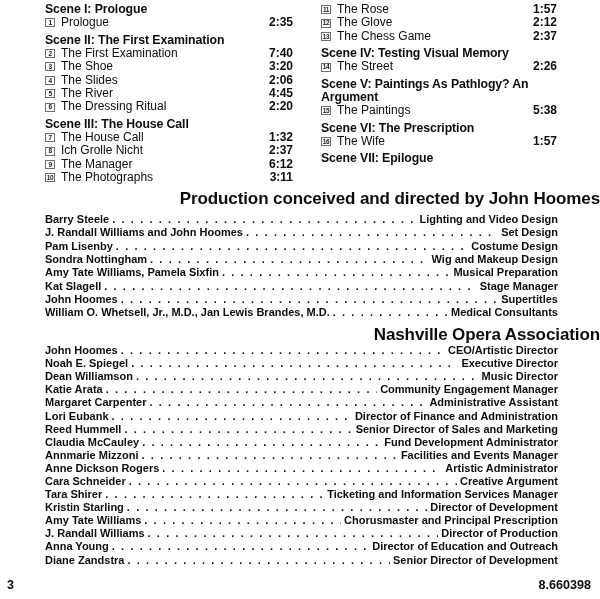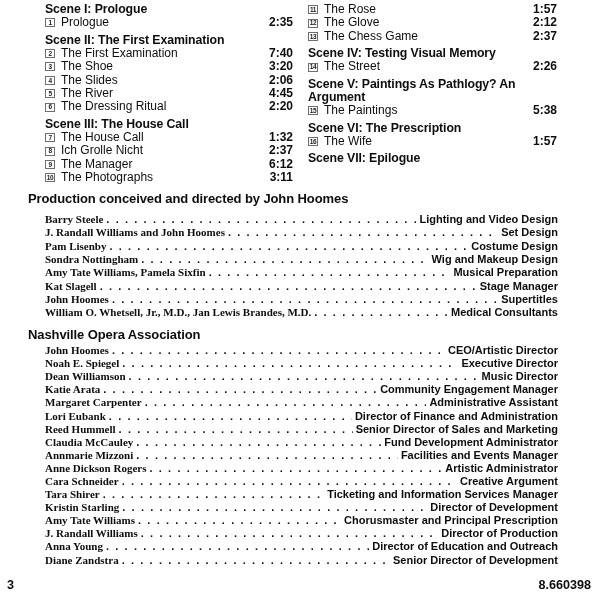--- a/index.html
+++ b/index.html
@@ -11,23 +11,24 @@
     color: #0d0d0d;
     font-family: "Liberation Sans", sans-serif;
     overflow: hidden;
     box-sizing: border-box;
   }
 
   
   .tracklist {
     display: flex;
     padding: 3px 43px 0 45px;
+    gap: 28px;
   }
   .track-col-left  { width: 248px; flex: none; }
-  .track-col-right { flex: 1; margin-left: 15px; min-width: 0; }
+  .track-col-right { flex: 1; min-width: 0; }
 
   .scene-heading {
     font-weight: bold;
     font-size: 12.3px;
     line-height: 13.2px;
     margin-top: 4px;
     letter-spacing: -0.1px;
   }
   .track-col-left .scene-heading:first-child,
   .track-col-right .scene-heading:first-child { margin-top: 0; }
@@ -52,44 +53,43 @@
     letter-spacing: -0.4px;
     color: #1a1a1a;
     margin-right: 6px;
     box-sizing: border-box;
   }
   .track-title { flex: 1 1 auto; overflow: hidden; }
   .track-time  { flex: none; margin-left: 6px; font-weight: bold; }
 
   
   .section-heading {
-    text-align: left;
-    font-weight: bold;
-    font-size: 13px;
+    text-align: right;
+    font-weight: bold;
+    font-size: 17px;
     line-height: 13.5px;
     letter-spacing: -0.1px;
-    padding-left: 28px;
   }
   .production-heading  { margin: 7px 0 8px 0; }
   .association-heading { margin: 8px 0 3px 0; }
 
   
   .roster {
     padding: 0 42px 0 45px;
   }
   .credit-row {
     display: flex;
     align-items: baseline;
     font-weight: bold;
     font-size: 11px;
     line-height: 13.3px;
     white-space: nowrap;
   }
   .association-roster .credit-row { line-height: 13.1px; }
-  .credit-name { flex: none; padding-right: 3px; font-family: Liberation Serif, serif; }
+  .credit-name { flex: none; padding-right: 3px; }
   .leader {
     flex: 1 1 auto;
     min-width: 6px;
     overflow: hidden;
     white-space: nowrap;
     letter-spacing: 1.6px;
   }
   .credit-role { flex: none; padding-left: 3px; }
 
   

